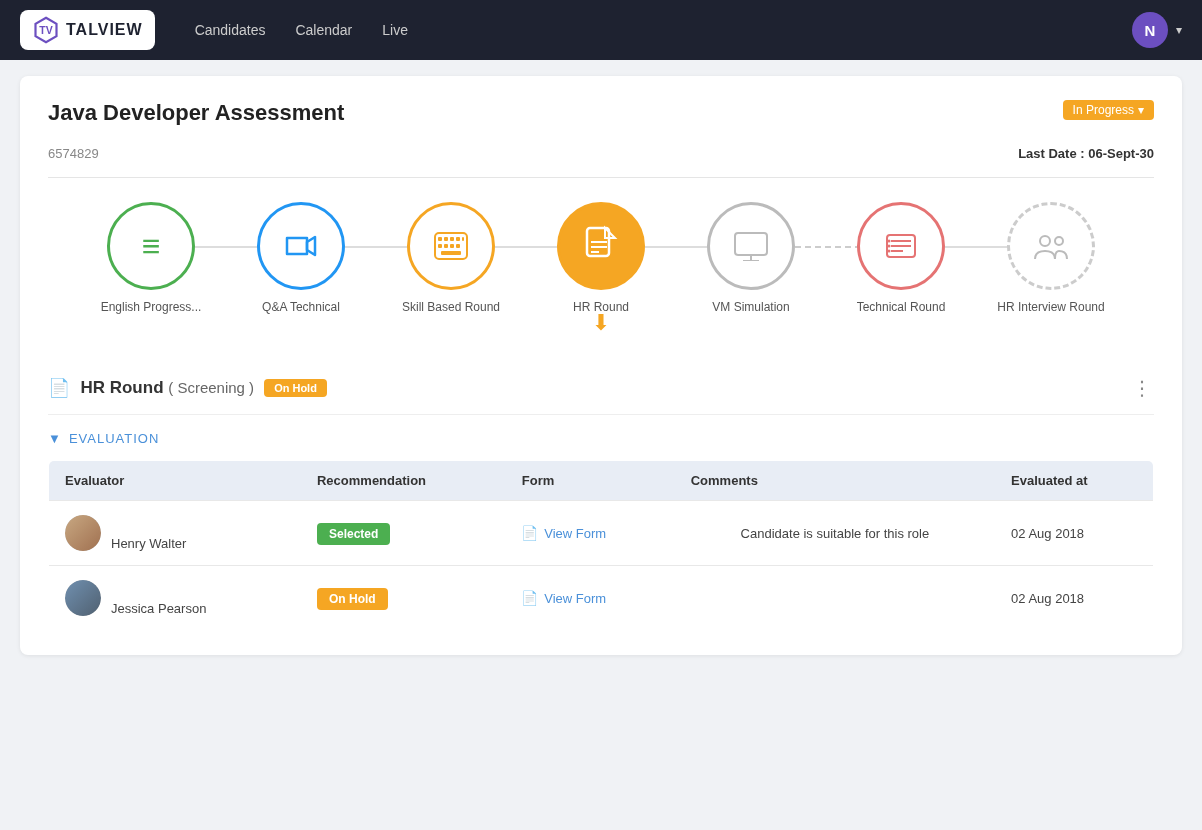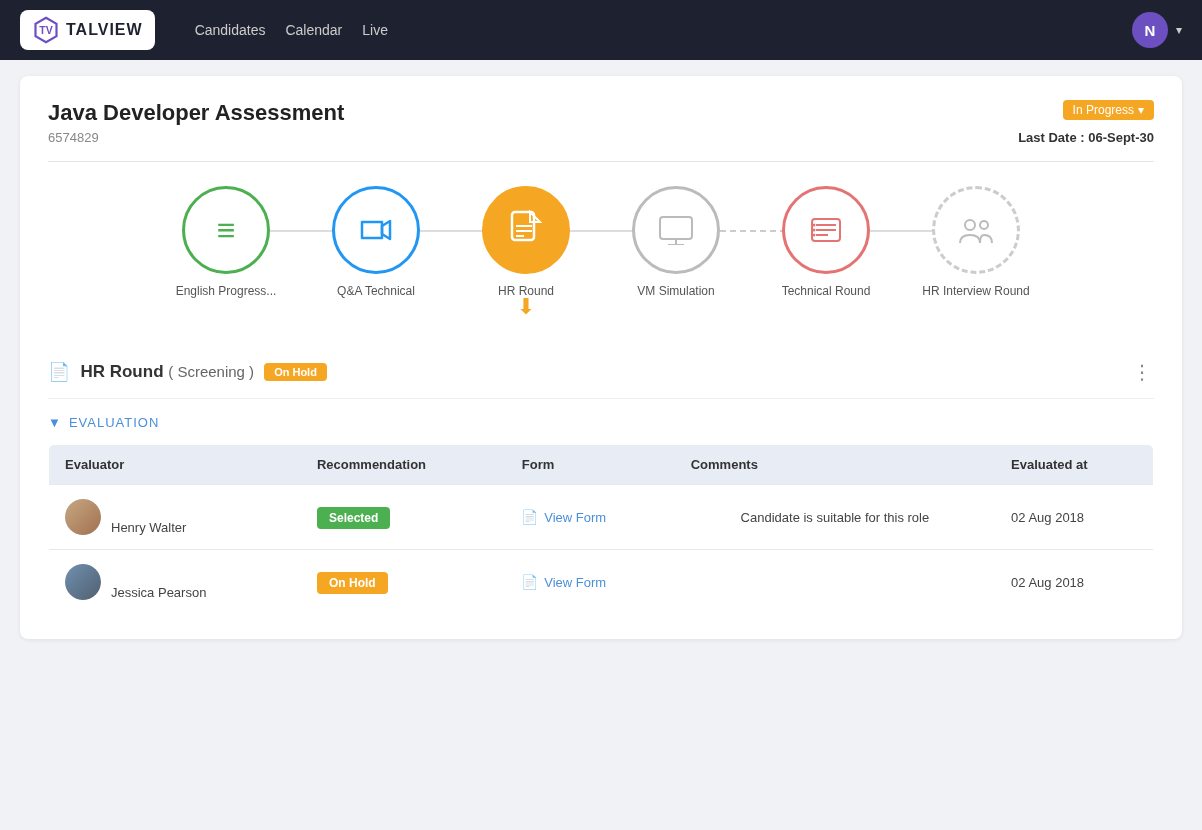--- a/index.html
+++ b/index.html
@@ -28,21 +28,21 @@
       margin-right: 6px;
     }
     .logo-text {
       font-weight: 700;
       font-size: 16px;
       color: #1e2230;
       letter-spacing: 1px;
     }
     .nav-links {
       display: flex;
-      gap: 20px;
+      gap: 30px;
       align-items: center;
     }
     .nav-link {
       color: #ccc;
       font-size: 14px;
       cursor: pointer;
       text-decoration: none;
     }
     .nav-right {
       margin-left: auto;
@@ -76,21 +76,21 @@
       border-radius: 8px;
       padding: 24px 28px;
       box-shadow: 0 1px 4px rgba(0,0,0,0.08);
     }
 
     
     .page-header {
       display: flex;
       justify-content: space-between;
       align-items: flex-start;
-      margin-bottom: 4px;
+      margin-bottom: 20px;
       text-align: right;
     }
     .page-title {
       font-size: 22px;
       font-weight: 600;
       color: #222;
     }
     .status-badge {
       background: #f5a623;
       color: #fff;
@@ -403,20 +403,38 @@
     <div class="pipeline-step" data-name="pipeline-step-qa">
       <div class="step-circle blue" data-name="step-circle-qa">
         <svg width="32" height="32" viewBox="0 0 32 32" data-name="camera-icon">
           <polygon points="2,8 2,24 22,24 22,8" fill="none" stroke="#2196f3" stroke-width="2.5" stroke-linejoin="round"></polygon>
           <polygon points="22,12 30,7 30,25 22,20" fill="none" stroke="#2196f3" stroke-width="2.5" stroke-linejoin="round"></polygon>
         </svg>
       </div>
       <div class="step-label" data-name="step-label-qa">Q&amp;A Technical</div>
     </div>
 
+    <div class="pipeline-step" data-name="pipeline-step-skill">
+      <div class="step-circle yellow" data-name="step-circle-skill">
+        <svg width="34" height="28" viewBox="0 0 34 28" data-name="keyboard-icon">
+          <rect x="1" y="1" width="32" height="26" rx="4" fill="none" stroke="#f5a623" stroke-width="2"></rect>
+          <rect x="4" y="5" width="4" height="4" rx="1" fill="#f5a623"></rect>
+          <rect x="10" y="5" width="4" height="4" rx="1" fill="#f5a623"></rect>
+          <rect x="16" y="5" width="4" height="4" rx="1" fill="#f5a623"></rect>
+          <rect x="22" y="5" width="4" height="4" rx="1" fill="#f5a623"></rect>
+          <rect x="28" y="5" width="2" height="4" rx="1" fill="#f5a623"></rect>
+          <rect x="4" y="12" width="4" height="4" rx="1" fill="#f5a623"></rect>
+          <rect x="10" y="12" width="4" height="4" rx="1" fill="#f5a623"></rect>
+          <rect x="16" y="12" width="4" height="4" rx="1" fill="#f5a623"></rect>
+          <rect x="22" y="12" width="4" height="4" rx="1" fill="#f5a623"></rect>
+          <rect x="7" y="19" width="20" height="4" rx="1" fill="#f5a623"></rect>
+        </svg>
+      </div>
+      <div class="step-label" data-name="step-label-skill">Skill Based Round</div>
+    </div>
 
     <div class="pipeline-step" data-name="pipeline-step-hr" style="position:relative;">
       <div class="step-circle orange-filled" data-name="step-circle-hr">
         <svg width="44" height="44" viewBox="0 0 44 44" data-name="document-icon">
           <rect x="8" y="4" width="22" height="28" rx="3" fill="none" stroke="#fff" stroke-width="2.5"></rect>
           <path d="M26 4 L36 14 L26 14 Z" fill="none" stroke="#fff" stroke-width="2"></path>
           <line x1="12" y1="18" x2="28" y2="18" stroke="#fff" stroke-width="2"></line>
           <line x1="12" y1="23" x2="28" y2="23" stroke="#fff" stroke-width="2"></line>
           <line x1="12" y1="28" x2="20" y2="28" stroke="#fff" stroke-width="2"></line>
         </svg>

